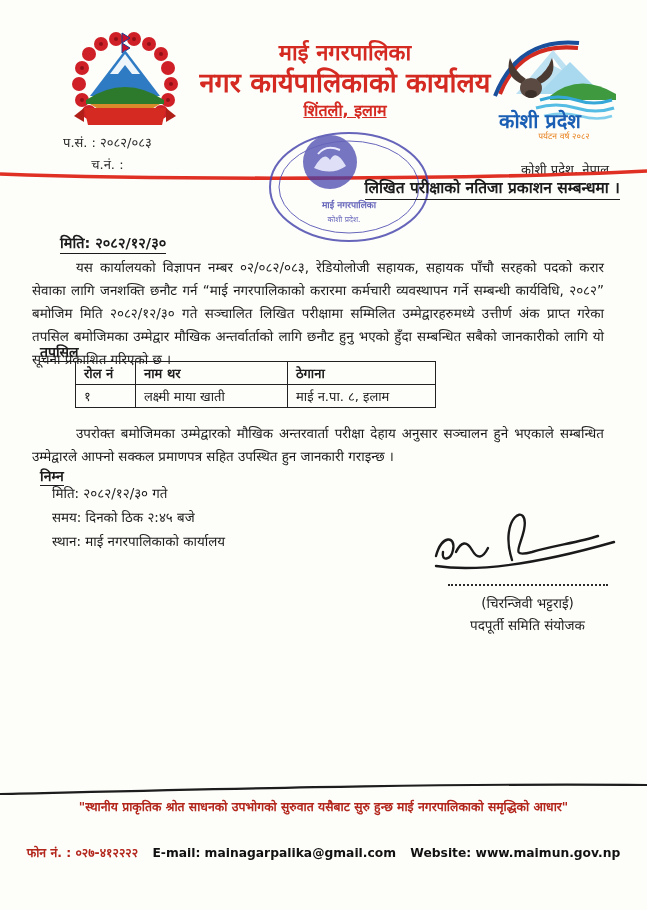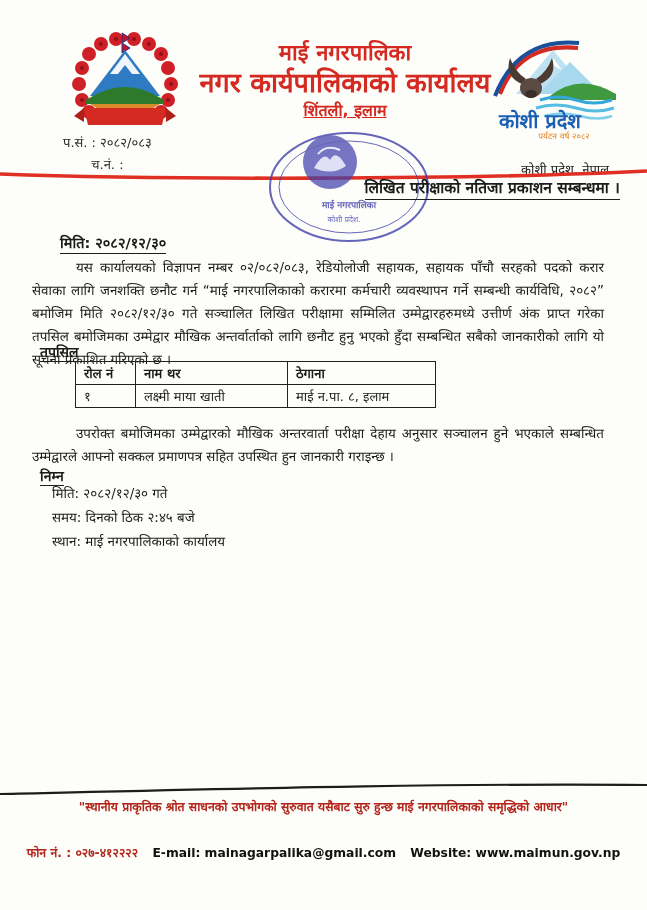--- a/index.html
+++ b/index.html
@@ -190,20 +190,33 @@
   <div class="label-bold nimna">
     <span class="ul">निम्न</span>
   </div>
 
   <div class="detail-lines">
     <div>मिति: २०८२/१२/३० गते</div>
     <div>समय: दिनको ठिक २:४५ बजे</div>
     <div>स्थान: माई नगरपालिकाको कार्यालय</div>
   </div>
 
+  <div class="sig-block">
+    <svg class="sig-squiggle" viewBox="0 0 200 84">
+      <g stroke="#1a1a1a" stroke-width="2.4" fill="none" stroke-linecap="round">
+        <path d="M8,56 C14,34 28,36 25,50 C23,60 13,62 15,52"></path>
+        <path d="M28,52 q8,-16 16,-2 t16,-2"></path>
+        <path d="M84,60 C70,16 102,0 96,30 C92,48 82,58 104,52 C124,46 152,42 170,36"></path>
+        <path d="M8,66 C60,74 130,58 186,42"></path>
+      </g>
+    </svg>
+    <div class="sig-dots"></div>
+    <div class="sig-name">(चिरन्जिवी भट्टराई)</div>
+    <div class="sig-role">पदपूर्ती समिति संयोजक</div>
+  </div>
 
   <svg class="black-swoosh" viewBox="0 0 647 18" preserveAspectRatio="none">
     <path d="M0,14 C220,9 450,3 647,5" stroke="#1d1d1d" stroke-width="2.2" fill="none"></path>
   </svg>
 
   <div class="footer-slogan">"स्थानीय प्राकृतिक श्रोत साधनको उपभोगको सुरुवात यसैबाट सुरु हुन्छ माई नगरपालिकाको समृद्धिको आधार"</div>
 
   <div class="footer-contact">
     <span class="phone">फोन नं. : ०२७-४१२२२२</span>
     <span>E-mail: mainagarpalika@gmail.com</span>

